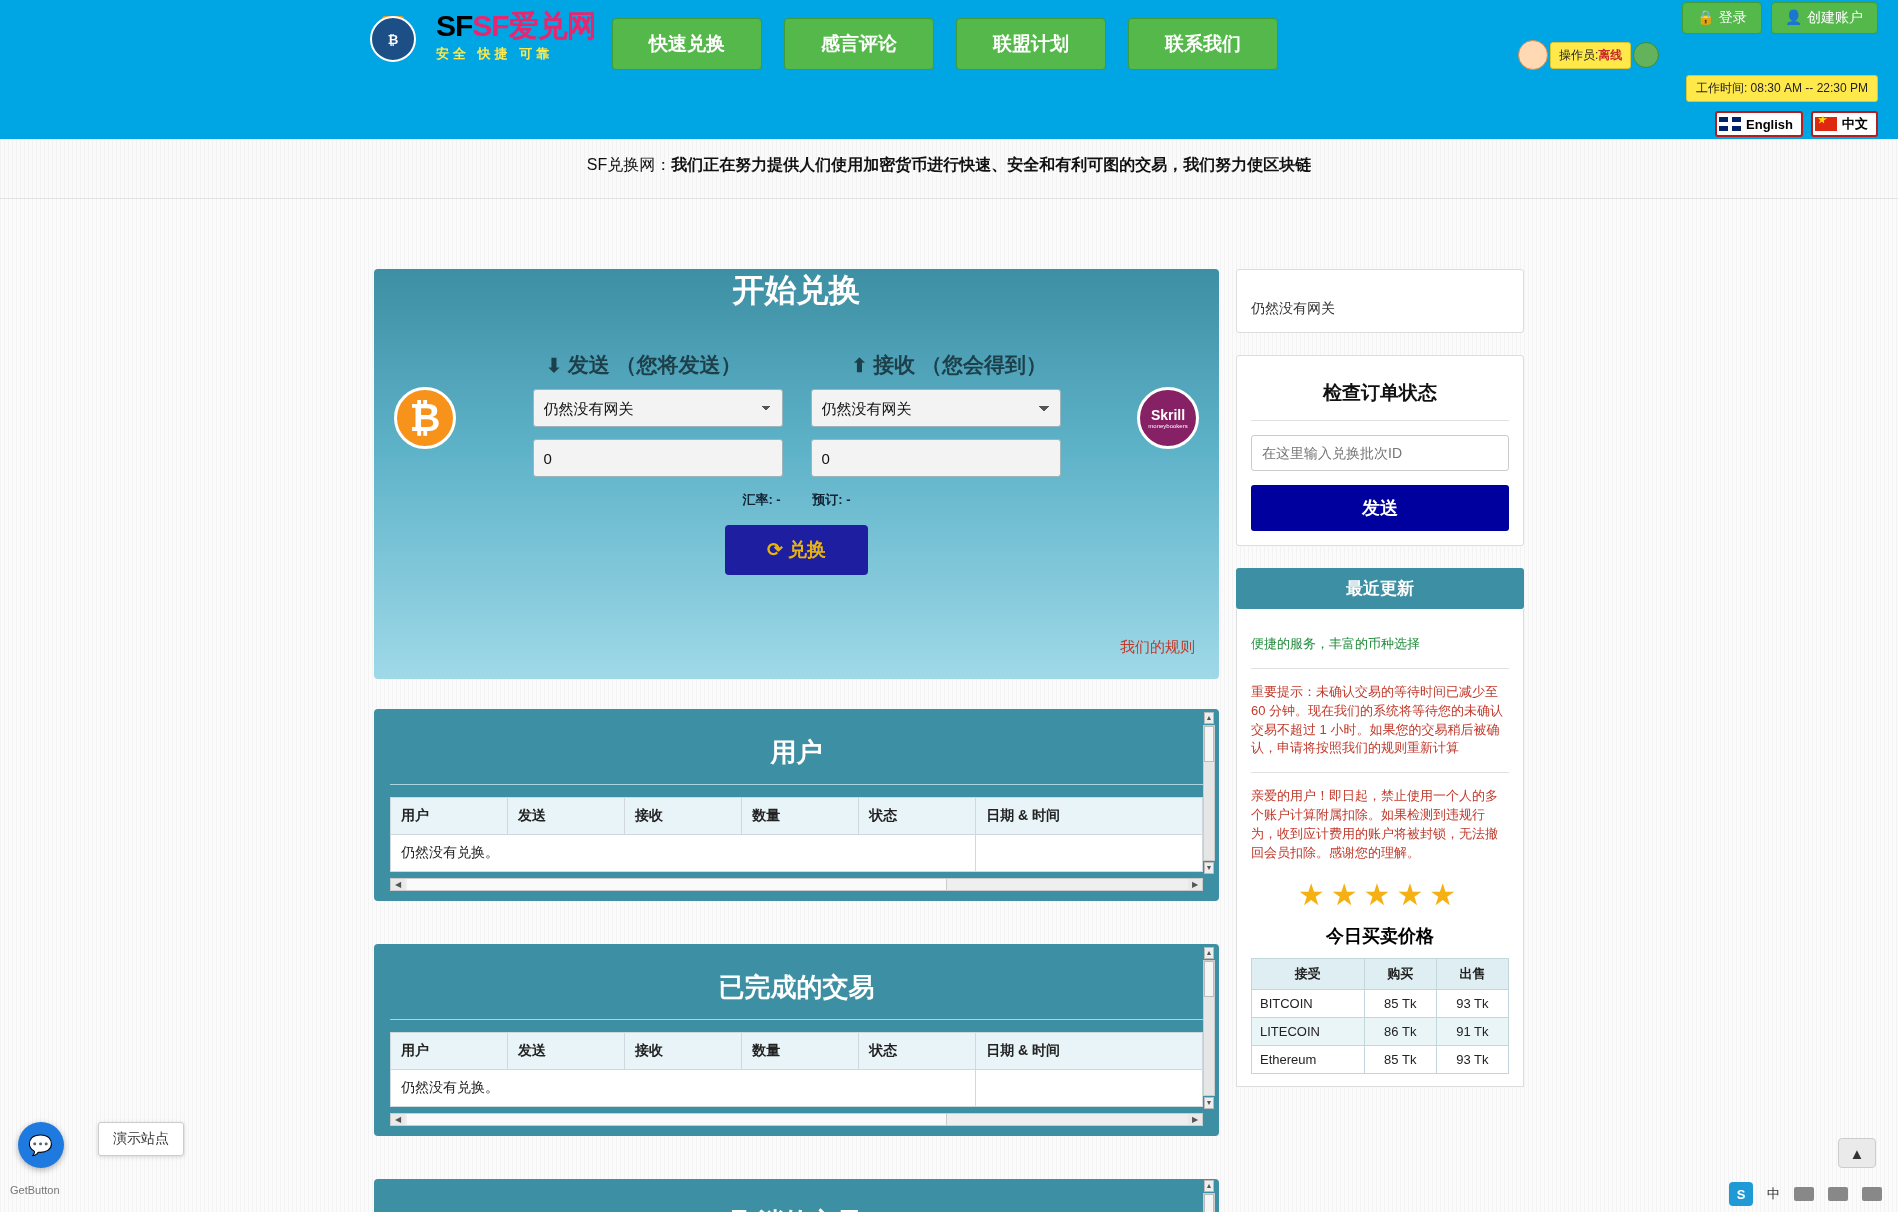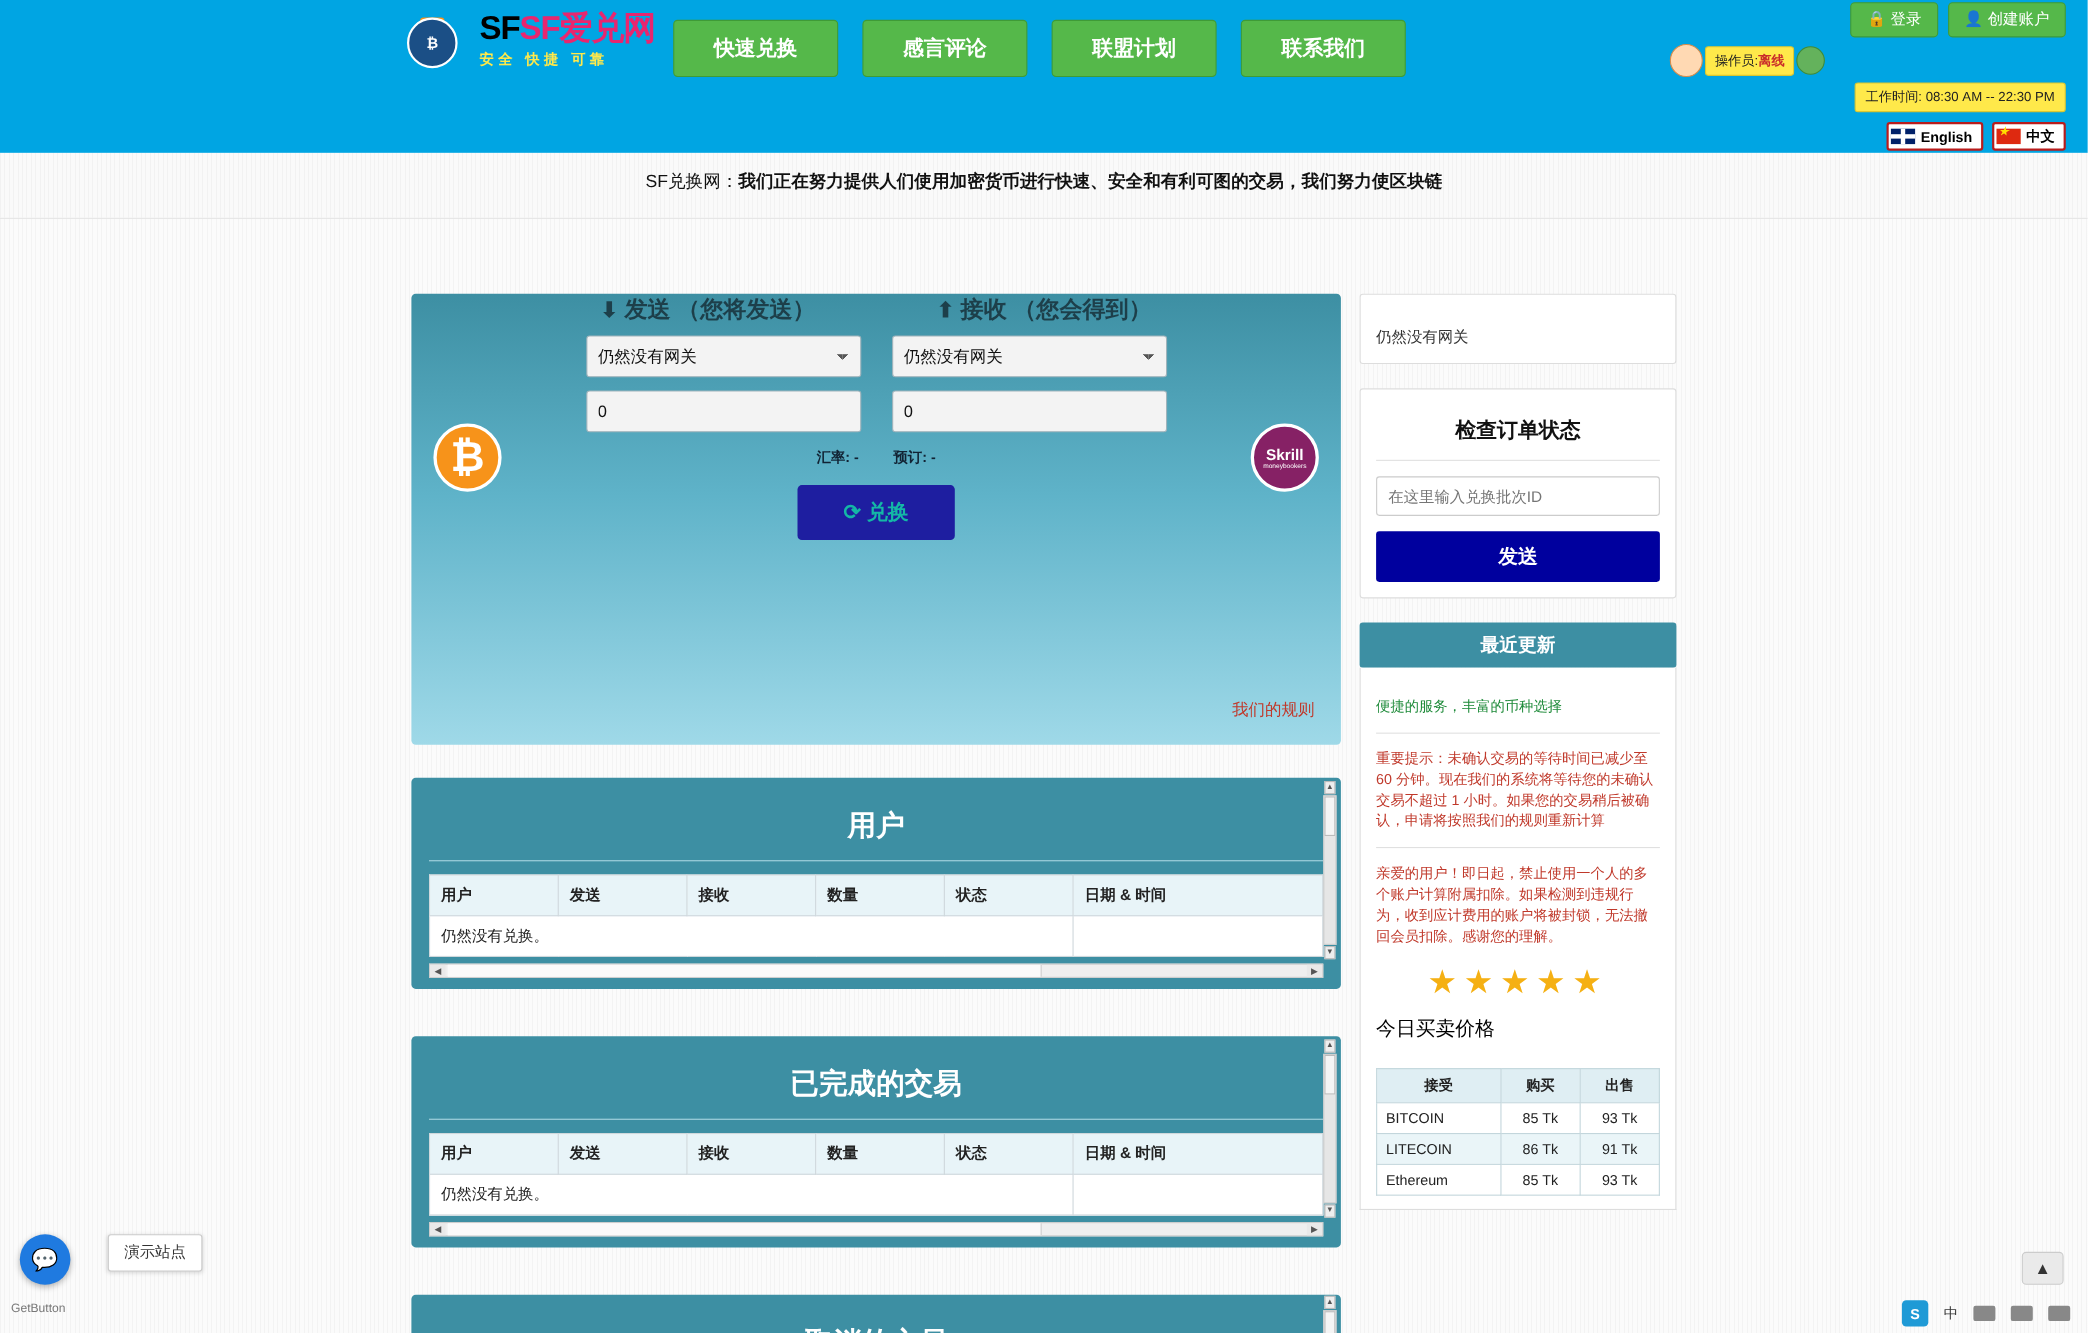--- a/index.html
+++ b/index.html
@@ -128,21 +128,21 @@
     background-position:calc(100% - 16px) 16px, calc(100% - 11px) 16px;
     background-size:5px 5px,5px 5px; background-repeat:no-repeat;
   }
   .num {
     width:100%; height:38px; border:1px solid #9fb3bb; border-radius:3px;
     background:#f3f3f3; font-size:15px; padding:0 10px; color:#111; margin-top:12px;
   }
   .rates { text-align:center; margin-top:14px; font-size:13px; color:#123; font-weight:bold; }
   .rates span { margin:0 14px; }
   .exchbtn {
-    display:block; margin:16px auto 0; background:#1e1ea0; color:#14b8a6; border:none;
+    display:block; margin:16px auto 0; background:#1e1ea0; color:#eab308; border:none;
     border-radius:4px; font-size:19px; font-weight:bold; padding:12px 42px; cursor:pointer;
   }
   .rules { position:absolute; right:24px; bottom:22px; color:#c0392b; font-size:15px; cursor:pointer; }
   
   .tblcard {
     position:absolute; left:0; width:845px;
     background:#3d8fa3; border-radius:4px; padding:14px 16px 10px;
   }
   .tblcard h3 { text-align:center; color:#fff; font-size:26px; margin:12px 0 14px; font-weight:bold; }
   .tbl-scroll { background:#fff; position:relative; }
@@ -168,21 +168,21 @@
   .sidehead.blue { background:#3d8fa3; }
   .sidetxt { font-size:14px; color:#333; margin-top:16px; }
   .sidetitle { text-align:center; font-size:19px; font-weight:bold; color:#111; margin:10px 0 14px; }
   .divider { height:1px; background:#e0e0e0; margin:10px 0 14px; }
   .sideinput { width:100%; height:36px; border:1px solid #ccc; border-radius:3px; padding:0 10px; font-size:14px; color:#555; }
   .sidebtn { width:100%; margin-top:14px; background:#00009e; color:#fff; border:none; border-radius:3px; font-size:18px; font-weight:bold; padding:11px 0; cursor:pointer; }
   .news { font-size:13px; line-height:1.45; margin:14px 0; }
   .news.green { color:#1f8b3a; }
   .news.red { color:#c0392b; }
   .stars { text-align:center; font-size:30px; color:#f5b013; letter-spacing:6px; margin-top:10px; }
-  .pricetitle { text-align:left; font-size:18px; font-weight:normal; margin:12px 0 24px; }
+  .pricetitle { text-align:center; font-size:18px; font-weight:bold; margin:12px 0 10px; }
   .pricetbl { width:100%; border-collapse:collapse; font-size:13px; }
   .pricetbl th { background:#dfeef3; text-align:center; padding:6px; border:1px solid #c3d6dc; }
   .pricetbl td { padding:6px 8px; border:1px solid #c3d6dc; }
   .pricetbl td.center { text-align:center; }
   .pricetbl tr:nth-child(odd) td { background:#eaf5f8; }
   
   .chatbtn {
     position:absolute; left:18px; bottom:44px; width:46px;height:46px;border-radius:50%;
     background:#1f7ae0; color:#fff; display:flex;align-items:center;justify-content:center;
     font-size:20px; box-shadow:0 2px 6px rgba(0,0,0,.3); cursor:pointer;
@@ -257,20 +257,21 @@
 <div class="ticker-wrap">
   <div class="ticker">
     <span class="lbl">SF兑换网：</span><span class="msg">我们正在努力提供人们使用加密货币进行快速、安全和有利可图的交易，我们努力使区块链</span>
   </div>
 </div>
 
 <div class="page">
  <div class="container">
 
   <div class="exchange coins">
+    <h2>开始兑换</h2>
 
     <div class="sendrecv">
       <div class="srlabel">
         <span class="arrow">⬇</span>
         <span>发送</span>
         <span class="sub">（您将发送）</span>
       </div>
       <div class="srlabel">
         <span class="arrow">⬆</span>
         <span>接收</span>

